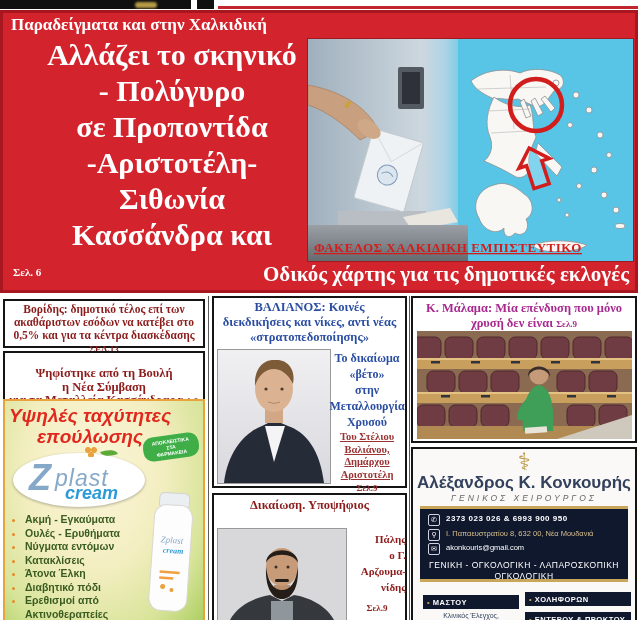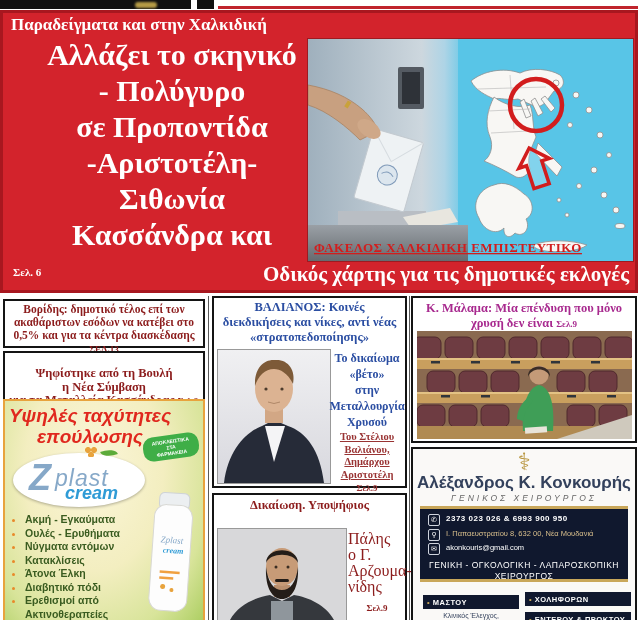--- a/index.html
+++ b/index.html
@@ -66,22 +66,22 @@
   .val-photo{position:absolute;left:4px;top:52px;width:112px;height:133px;outline:1px solid #999;}
   .val-deck{position:absolute;left:114px;top:52px;width:78px;text-align:center;font-weight:bold;
             font-size:12px;line-height:16px;white-space:nowrap;}
   .val-byline{position:absolute;left:114px;top:133px;width:78px;text-align:center;color:#993333;
               font-weight:bold;font-size:10.5px;line-height:12.5px;}
   .val-byline .ln{display:block;text-decoration:underline;}
   .val-pageref{position:absolute;left:114px;top:185px;width:78px;text-align:center;color:#993333;}
   #arzou{left:212px;top:493px;width:195px;height:127px;border-bottom:none;}
   .arz-head{position:absolute;left:0;top:3px;width:100%;text-align:center;font-weight:bold;font-size:12.5px;line-height:15px;color:#8c1c1c;}
   .arz-photo{position:absolute;left:4px;top:34px;width:128px;height:91px;outline:1px solid #999;}
-  .arz-deck{position:absolute;left:134px;top:36px;width:58px;text-align:left;font-weight:normal;
-            font-size:16px;line-height:16px;color:#8c1c1c;}
+  .arz-deck{position:absolute;left:134px;top:36px;width:58px;text-align:right;font-weight:bold;
+            font-size:11px;line-height:16px;color:#8c1c1c;}
   .arz-pageref{position:absolute;left:134px;top:108px;width:58px;text-align:center;color:#8c1c1c;}
   
   #malama{left:411px;top:296px;width:226px;height:147px;}
   .mal-head{position:absolute;left:0;top:3px;width:100%;text-align:center;font-weight:bold;font-size:12.5px;line-height:14.5px;}
   .mal-photo{position:absolute;left:4px;top:33px;width:215px;height:108px;}
   #doctor{left:411px;top:447px;width:226px;height:173px;border-bottom:none;background:#faf9f7;
           font-family:"Liberation Sans","DejaVu Sans",sans-serif;}
   .doc-cad{position:absolute;left:0;top:0px;width:100%;text-align:center;font-size:24px;color:#b8963f;line-height:26px;}
   .doc-name{position:absolute;left:0;top:24px;width:100%;text-align:center;font-size:17px;color:#33415c;font-weight:bold;}
   .doc-title{position:absolute;left:0;top:44px;width:100%;text-align:center;font-size:8.5px;letter-spacing:3px;color:#666;font-style:italic;}
@@ -404,21 +404,21 @@
       <div class="doc-row">
         <span class="doc-ic">⚲</span>
         <span class="doc-addr">Ι. Παπαευστρατίου 8, 632 00, Νέα Μουδανιά</span>
       </div>
       <div class="doc-row">
         <span class="doc-ic">✉</span>
         <span class="doc-mail">akonkouris@gmail.com</span>
       </div>
       <div class="doc-services">
         <span style="display:block">ΓΕΝΙΚΗ - ΟΓΚΟΛΟΓΙΚΗ - ΛΑΠΑΡΟΣΚΟΠΙΚΗ</span>
-        <span style="display:block">ΧΕΙΡΟΥΡΓΟΣ</span>
+        <span style="display:block">ΟΓΚΟΛΟΓΙΚΗ</span>
       </div>
     </div>
     <div class="doc-bars-left">
       <div class="doc-bar">ΜΑΣΤΟΥ</div>
       <div class="doc-sub">
         <span style="display:block">Κλινικός Έλεγχος,</span>
 
       </div>
     </div>
     <div class="doc-bars-right">

